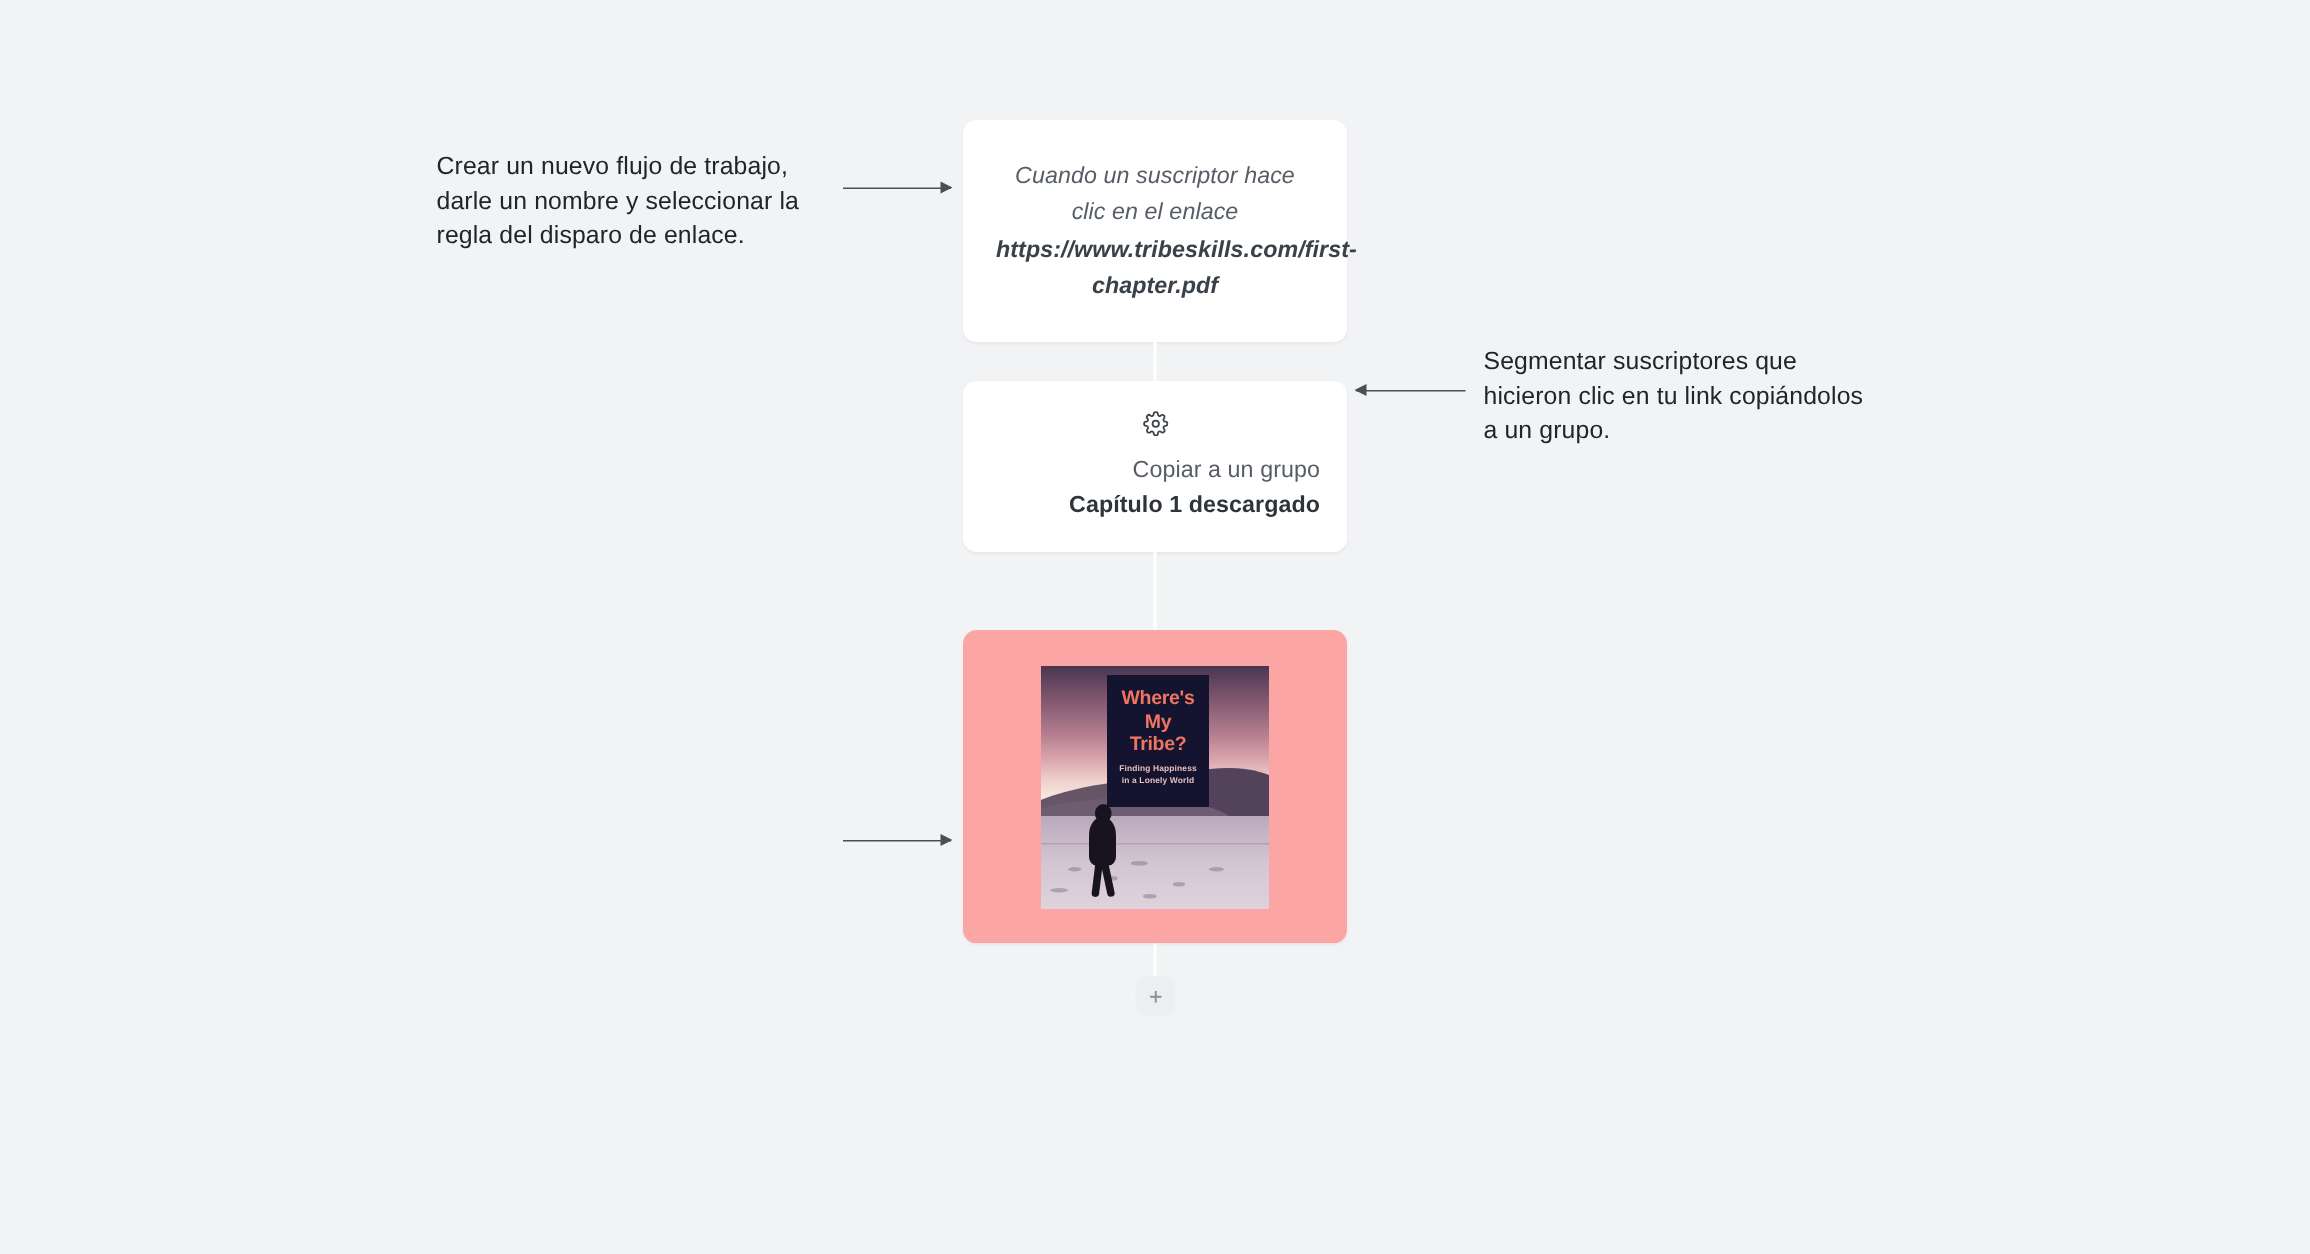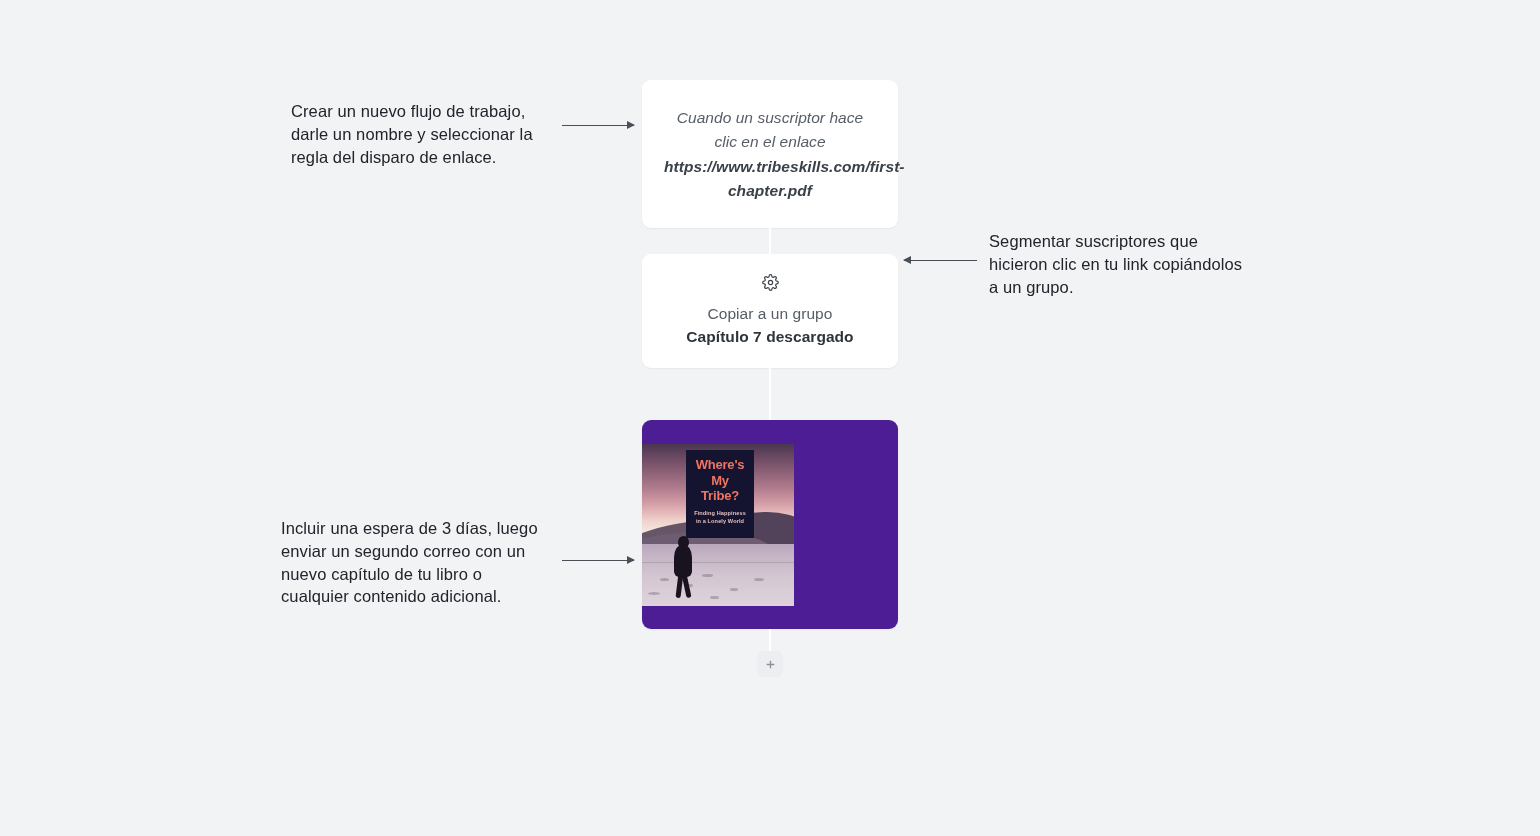--- a/index.html
+++ b/index.html
@@ -75,30 +75,30 @@
   .card-trigger b { color: #3b4149; font-weight: 700; }
 
   
   .card-action { padding: 20px 18px 20px; }
   .card-icon {
     display: flex; justify-content: center; align-items: center;
     margin-bottom: 11px; color: #3f444b;
   }
   .card-line {
     font-size: 15.5px; line-height: 1.5;
-    color: #575d66; letter-spacing: .05px;
+    color: #575d66; letter-spacing: .05px; text-align: right;
   }
   .card-line b { color: #2f343b; font-weight: 700; }
 
   
   .card-email { padding: 0; overflow: hidden; }
   .email-media {
-    background: #4c1d95;
+    background: #fca5a5;
     padding: 24px 0 23px;
-    display: flex; 
+    display: flex; justify-content: center;
   }
   .email-caption {
     background: #ffffff;
     padding: 18px 16px 20px;
     font-size: 15.5px; color: #4b5158; letter-spacing: .05px;
   }
 
   
   .cover {
     position: relative;
@@ -200,21 +200,20 @@
     border: none;
   }
 </style>
 </head>
 <body>
 
 <div id="stage">
 
   <div class="annotation ann-left-1">Crear un nuevo flujo de trabajo, darle un nombre y seleccionar la regla del disparo de enlace.</div>
   <div class="annotation ann-right-1">Segmentar suscriptores que hicieron clic en tu link copiándolos a un grupo.</div>
-  <div class="annotation ann-left-2">Incluir una espera de 3 días, luego enviar un segundo correo con un nuevo capítulo de tu libro o cualquier contenido adicional.</div>
 
   <div class="arrow right arrow-1">
     <div class="shaft"></div>
       <div class="head"></div>
   </div>
   <div class="arrow left arrow-2">
     <div class="shaft"></div>
       <div class="head"></div>
   </div>
   <div class="arrow right arrow-3">
@@ -233,21 +232,21 @@
       </div>
 
     <div class="card card-action">
       <div class="card-icon">
         <svg width="17" height="17" viewBox="0 0 24 24" fill="none" stroke="currentColor" stroke-width="1.7">
           <circle cx="12" cy="12" r="3"></circle>
           <path d="M19.4 15a1.65 1.65 0 0 0 .33 1.82l.06.06a2 2 0 1 1-2.83 2.83l-.06-.06a1.65 1.65 0 0 0-1.82-.33 1.65 1.65 0 0 0-1 1.51V21a2 2 0 1 1-4 0v-.09A1.65 1.65 0 0 0 9 19.4a1.65 1.65 0 0 0-1.82.33l-.06.06a2 2 0 1 1-2.83-2.83l.06-.06a1.65 1.65 0 0 0 .33-1.82 1.65 1.65 0 0 0-1.51-1H3a2 2 0 1 1 0-4h.09A1.65 1.65 0 0 0 4.6 9a1.65 1.65 0 0 0-.33-1.82l-.06-.06a2 2 0 1 1 2.83-2.83l.06.06A1.65 1.65 0 0 0 9 4.6a1.65 1.65 0 0 0 1-1.51V3a2 2 0 1 1 4 0v.09a1.65 1.65 0 0 0 1 1.51 1.65 1.65 0 0 0 1.82-.33l.06-.06a2 2 0 1 1 2.83 2.83l-.06.06A1.65 1.65 0 0 0 19.4 9a1.65 1.65 0 0 0 1.51 1H21a2 2 0 1 1 0 4h-.09a1.65 1.65 0 0 0-1.51 1z"></path>
         </svg>
       </div>
       <div class="card-line">Copiar a un grupo</div>
-      <div class="card-line"><b>Capítulo 7 descargado</b></div>
+      <div class="card-line"><b>Capítulo 1 descargado</b></div>
     </div>
 
     <div class="gap">
         <div class="connector"></div>
       </div>
 
 
     <div class="gap">
         <div class="connector"></div>
       </div>

